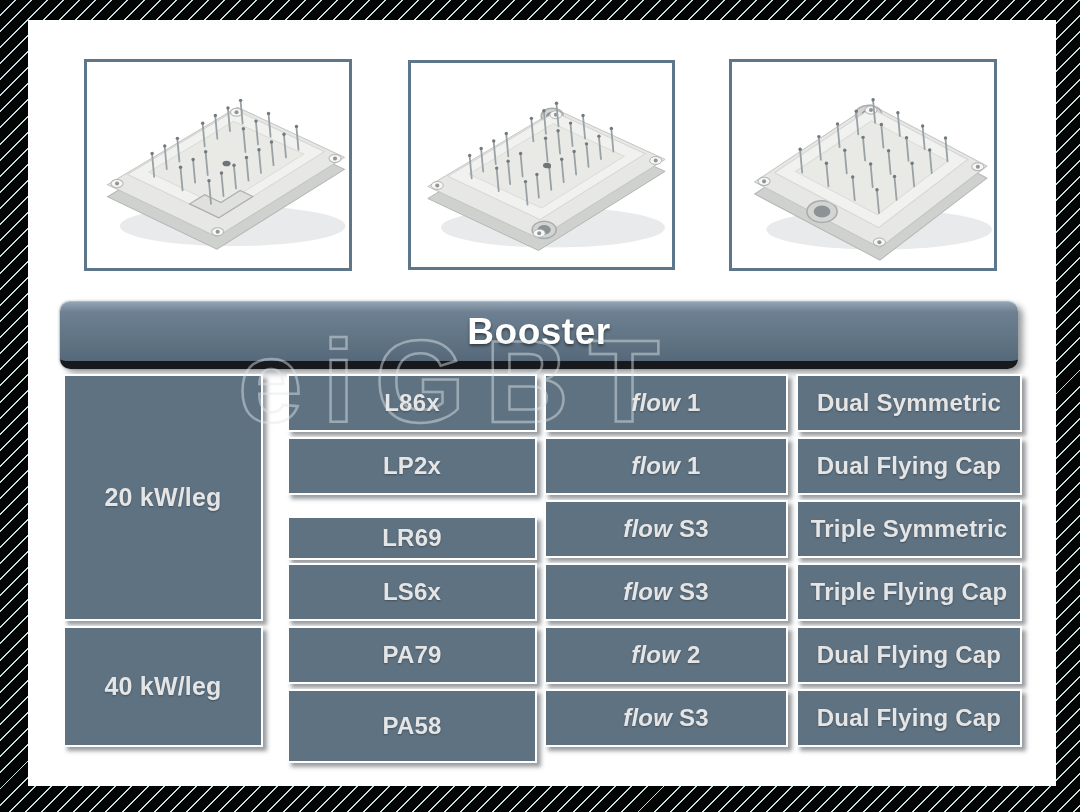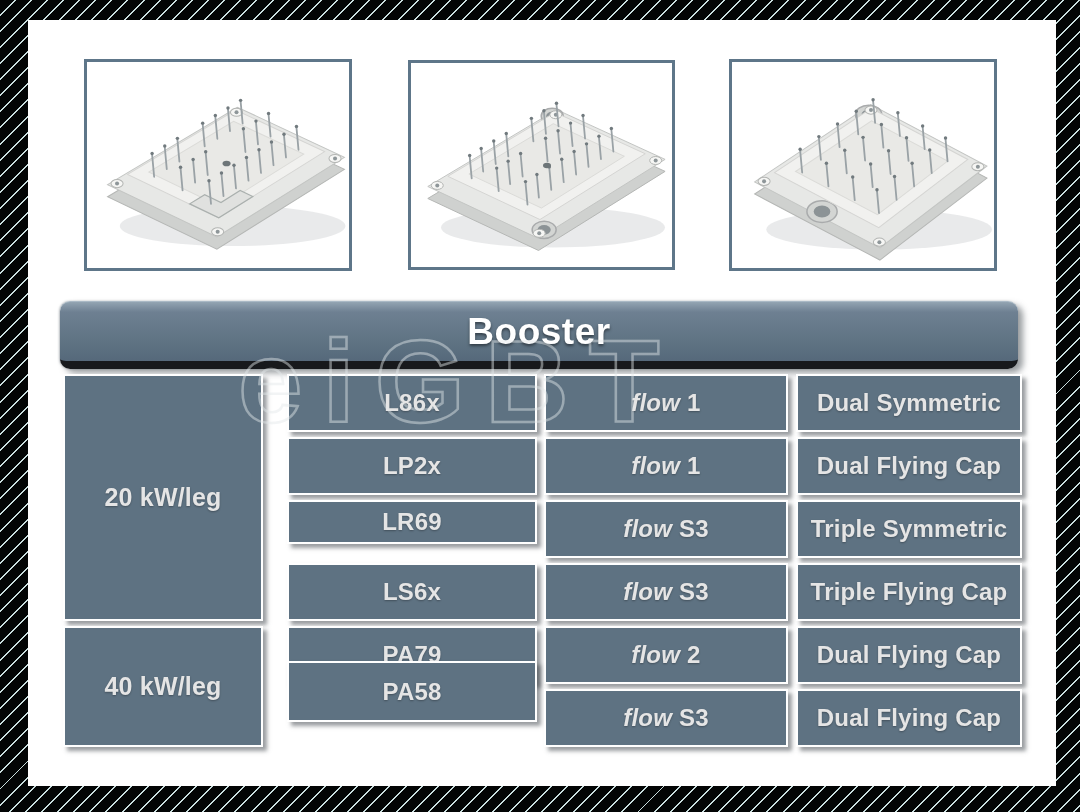--- a/index.html
+++ b/index.html
@@ -240,40 +240,40 @@
         <span class="fw">flow</span>
         <span>1</span>
       </div>
       <div class="cell" style="left: 796px; top: 374px; width: 226px; height: 58px;">Dual Symmetric</div>
       <div class="cell" style="left: 287px; top: 437px; width: 250px; height: 58px;">LP2x</div>
       <div class="cell" style="left: 544px; top: 437px; width: 244px; height: 58px;">
         <span class="fw">flow</span>
         <span>1</span>
       </div>
       <div class="cell" style="left: 796px; top: 437px; width: 226px; height: 58px;">Dual Flying Cap</div>
-      <div class="cell" style="left: 287px; top: 500px; width: 250px; height: 44px;">LR69</div>
+      <div class="cell" style="left: 287px; top: 516px; width: 250px; height: 44px;">LR69</div>
       <div class="cell" style="left: 544px; top: 500px; width: 244px; height: 58px;">
         <span class="fw">flow</span>
         <span>S3</span>
       </div>
       <div class="cell" style="left: 796px; top: 500px; width: 226px; height: 58px; text-align: center;">Triple Symmetric</div>
       <div class="cell" style="left: 287px; top: 563px; width: 250px; height: 58px;">LS6x</div>
       <div class="cell" style="left: 544px; top: 563px; width: 244px; height: 58px;">
         <span class="fw">flow</span>
         <span>S3</span>
       </div>
       <div class="cell" style="left: 796px; top: 563px; width: 226px; height: 58px;">Triple Flying Cap</div>
       <div class="cell group" style="left: 63px; top: 626px; width: 200px; height: 121px;">40 kW/leg</div>
       <div class="cell" style="left: 287px; top: 626px; width: 250px; height: 58px;">PA79</div>
       <div class="cell" style="left: 544px; top: 626px; width: 244px; height: 58px;">
         <span class="fw">flow</span>
         <span>2</span>
       </div>
       <div class="cell" style="left: 796px; top: 626px; width: 226px; height: 58px;">Dual Flying Cap</div>
-      <div class="cell" style="left: 287px; top: 661px; width: 250px; height: 61px;">PA58</div>
+      <div class="cell" style="left: 287px; top: 689px; width: 250px; height: 74px;">PA58</div>
       <div class="cell" style="left: 544px; top: 689px; width: 244px; height: 58px;">
         <span class="fw">flow</span>
         <span>S3</span>
       </div>
       <div class="cell" style="left: 796px; top: 689px; width: 226px; height: 58px;">Dual Flying Cap</div>
     </div>
 
   <div class="watermark">
     <div class="wm-main">eiGBT</div>
   </div>

